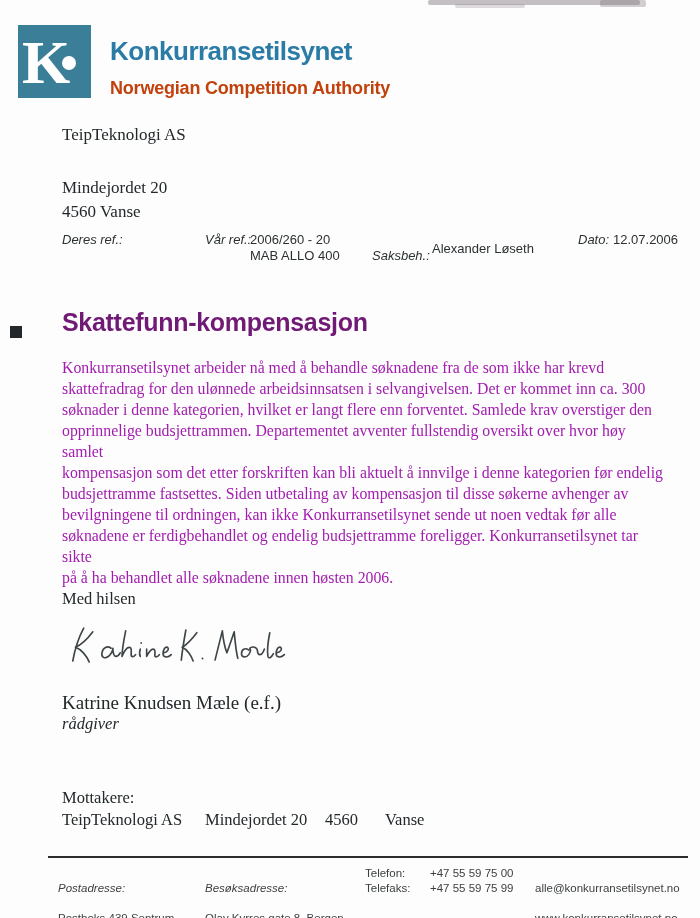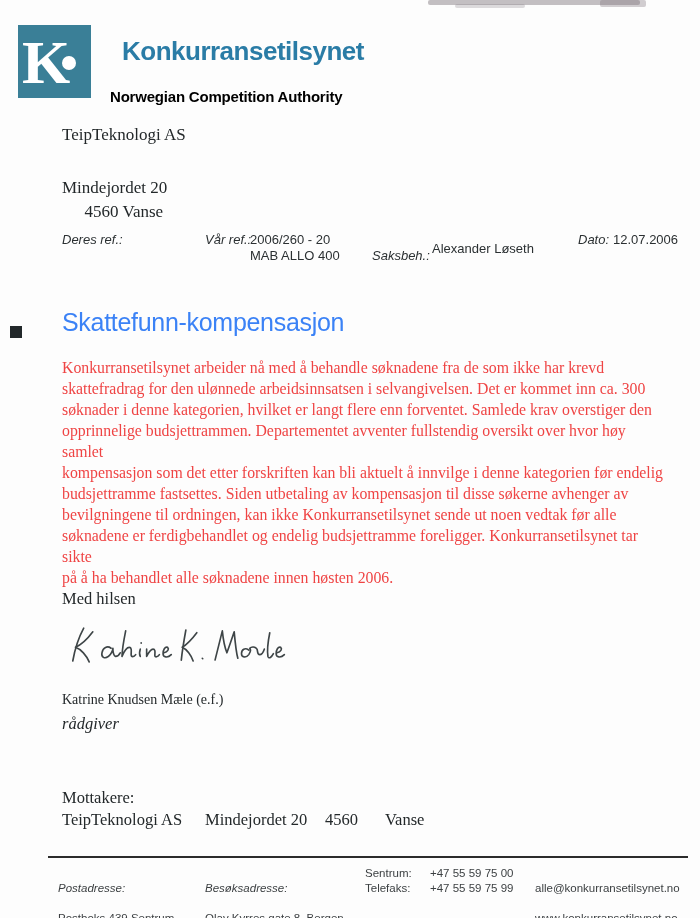--- a/index.html
+++ b/index.html
@@ -25,57 +25,57 @@
   .logo-k{
     position:absolute;left:4px;top:2px;
     font-family:"Liberation Serif", serif;font-weight:bold;
     font-size:62px;line-height:70px;color:#fff;letter-spacing:-2px;
   }
   .logo-dot{
     position:absolute;left:44px;top:31px;width:14px;height:14px;
     background:#fff;border-radius:50%;
   }
   .brand{position:absolute;left:110px;top:36px;font-family:"Liberation Sans", sans-serif;}
-  .brand-name{font-size:26px;font-weight:bold;color:#2a7ca6;letter-spacing:-0.5px;margin-left:12px;}
-  .brand-sub{font-size:15px;font-weight:bold;color:#000000;margin-top:21px;letter-spacing:-0.2px;}
+  .brand-name{font-size:26px;font-weight:bold;color:#2a7ca6;letter-spacing:-0.5px;}
+  .brand-sub{font-size:18px;font-weight:bold;color:#c2410c;margin-top:11px;letter-spacing:-0.2px;}
   
   .recipient{position:absolute;left:62px;top:125px;font-size:17px;}
   .recipient .name{margin-bottom:33px;}
   .recipient .street{margin-bottom:4px;}
-  .recipient .postal{white-space:pre-line;text-align:center;}
+  .recipient .postal{white-space:pre-line;}
   
   .ref-row{position:absolute;left:0;top:232px;width:700px;
     font-family:"Liberation Sans", sans-serif;font-size:13px;color:#2b3032;}
   .ref-label{font-style:italic;position:absolute;white-space:nowrap;}
   .ref-value{position:absolute;white-space:nowrap;}
   .deres-label{left:62px;top:0;}
   .var-label{left:205px;top:0;}
   .var-value1{left:250px;top:0;text-align:right;}
   .var-value2{left:250px;top:16px;}
   .saksbeh-label{left:372px;top:16px;}
   .saksbeh-value{left:432px;top:9px;}
   .dato-label{left:578px;top:0;}
   .dato-value{left:613px;top:0;}
   
   .heading-bullet{position:absolute;left:10px;top:326px;width:12px;height:12px;background:#22282a;}
   .heading{
     position:absolute;left:62px;top:308px;
-    font-family:"Liberation Sans", sans-serif;font-weight:normal;
-    font-size:25px;color:#3b82f6;letter-spacing:-0.3px;
+    font-family:"Liberation Sans", sans-serif;font-weight:bold;
+    font-size:25px;color:#701a75;letter-spacing:-0.3px;
   }
   
   .body-text{
     position:absolute;left:62px;top:357px;width:604px;
-    font-size:15.8px;line-height:21px;color:#ef4444;
+    font-size:15.8px;line-height:21px;color:#a21caf;
     white-space:pre-line;
   }
   
   .closing{position:absolute;left:62px;top:589px;font-size:16.5px;text-align:center;}
   .signature-svg{position:absolute;left:60px;top:618px;}
-  .sig-name{position:absolute;left:62px;top:692px;font-size:14px;}
+  .sig-name{position:absolute;left:62px;top:692px;font-size:19px;}
   .sig-title{position:absolute;left:62px;top:714px;font-size:16.5px;font-style:italic;}
   
   .mottakere-label{position:absolute;left:62px;top:788px;font-size:16.5px;}
   .mottakere-row{position:absolute;left:0;top:810px;width:700px;font-size:16.5px;}
   .mot-name{position:absolute;left:62px;white-space:nowrap;}
   .mot-street{position:absolute;left:205px;white-space:nowrap;}
   .mot-zip{position:absolute;left:325px;white-space:nowrap;}
   .mot-city{position:absolute;left:385px;white-space:nowrap;}
   
   .footer-rule{position:absolute;left:48px;top:856px;width:640px;height:2px;background:#2c2c2c;}
@@ -184,21 +184,21 @@
     <div class="f-col f-col1">
       <span class="f-label">Postadresse:</span><br>
       <span style="white-space:pre-line;">Postboks 439 Sentrum
 5805 Bergen</span>
     </div>
     <div class="f-col f-col2">
       <span class="f-label">Besøksadresse:</span><br>
       <span style="white-space:pre-line;">Olav Kyrres gate 8, Bergen
 H. Heyerdahls gate 1, Oslo</span>
     </div>
-    <div class="f-col f-labels3">Sentrum:
+    <div class="f-col f-labels3">Telefon:
 Telefaks:</div>
     <div class="f-col f-values3">+47 55 59 75 00
 +47 55 59 75 99</div>
     <div class="f-col f-col4">
       <span>alle@konkurransetilsynet.no</span><br>
       <span>www.konkurransetilsynet.no</span>
     </div>
   </div>
 
 </div>

